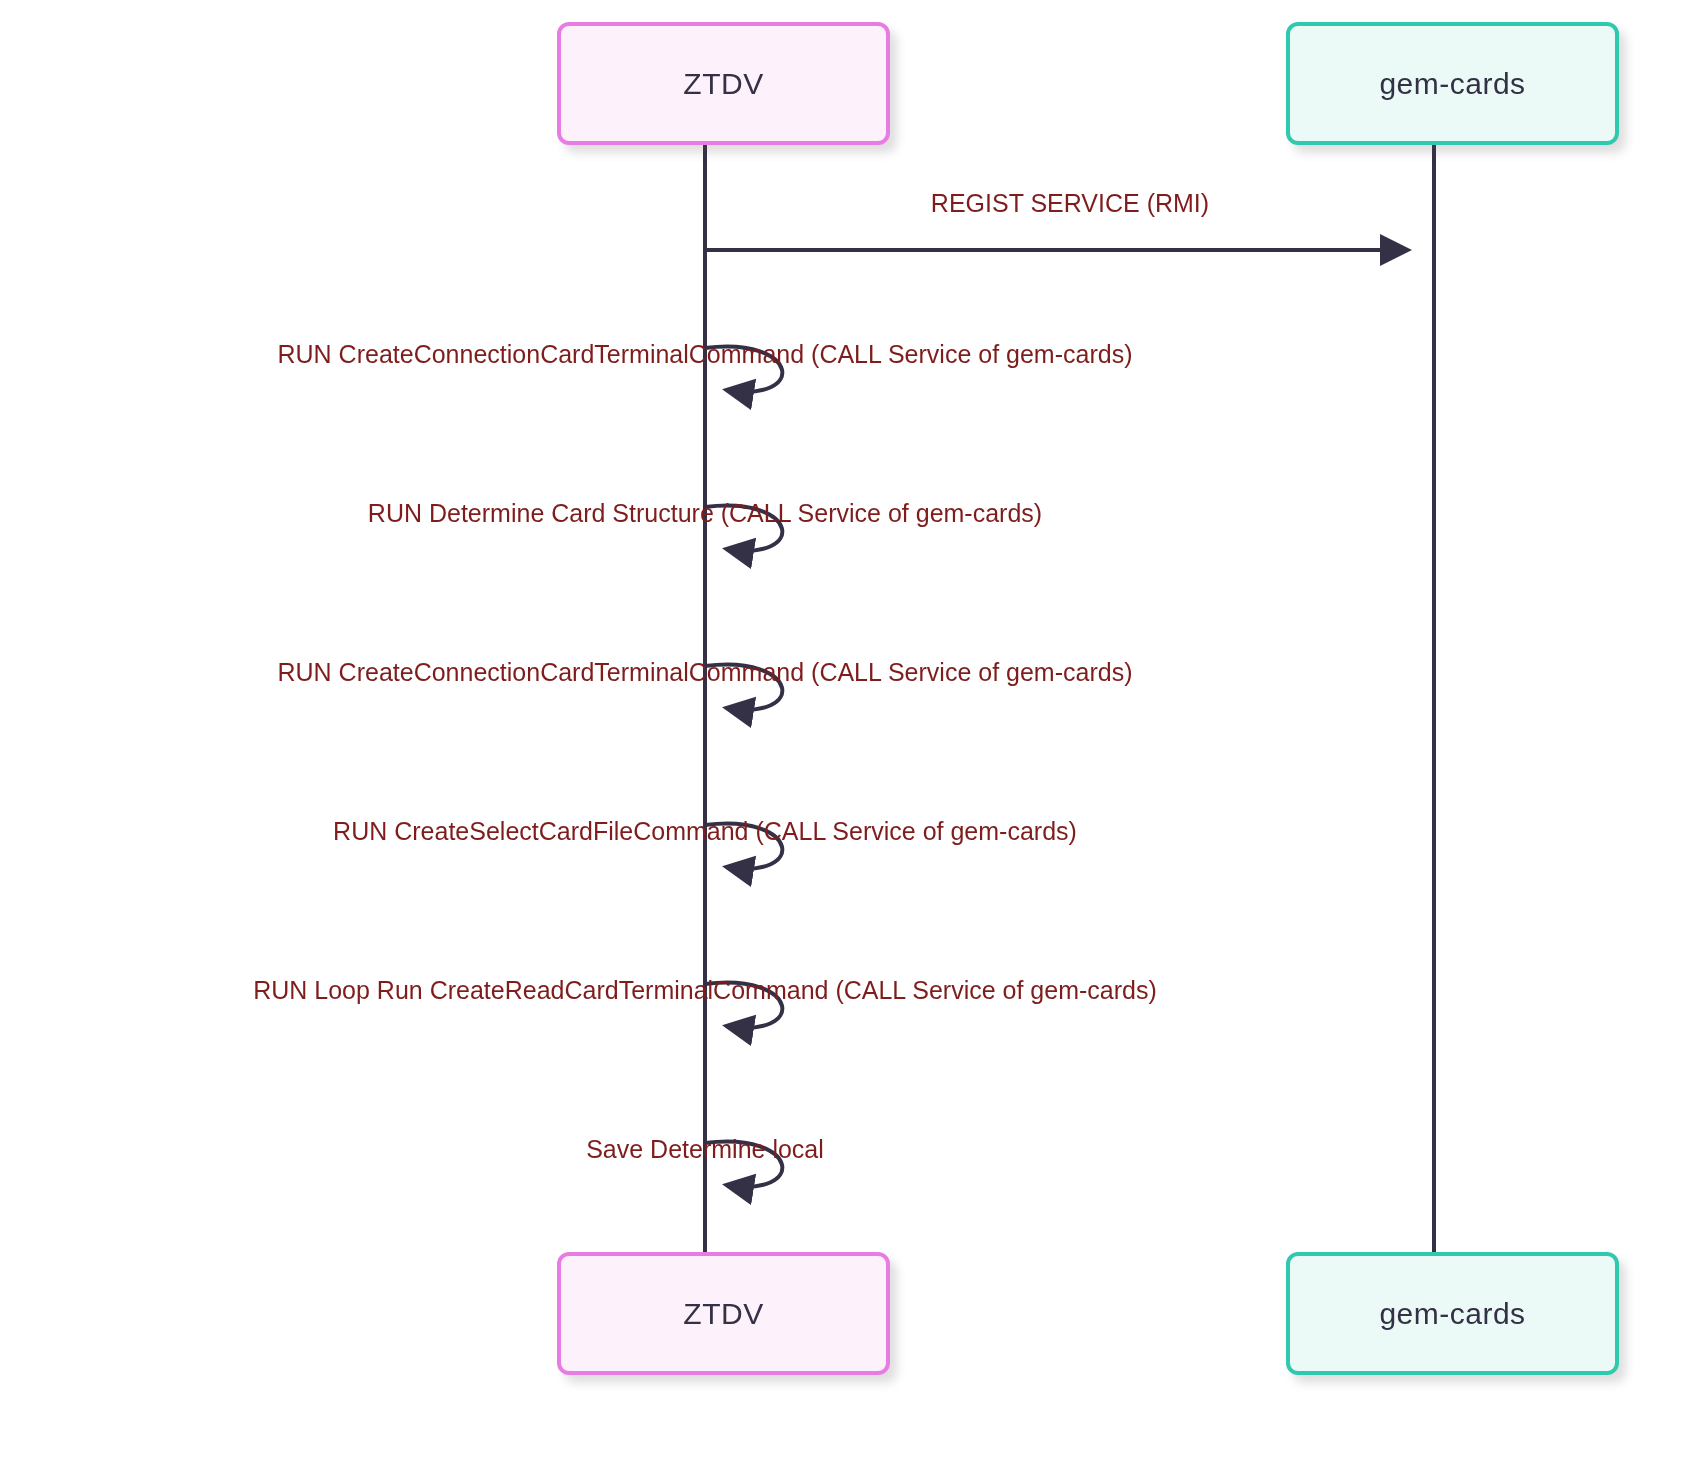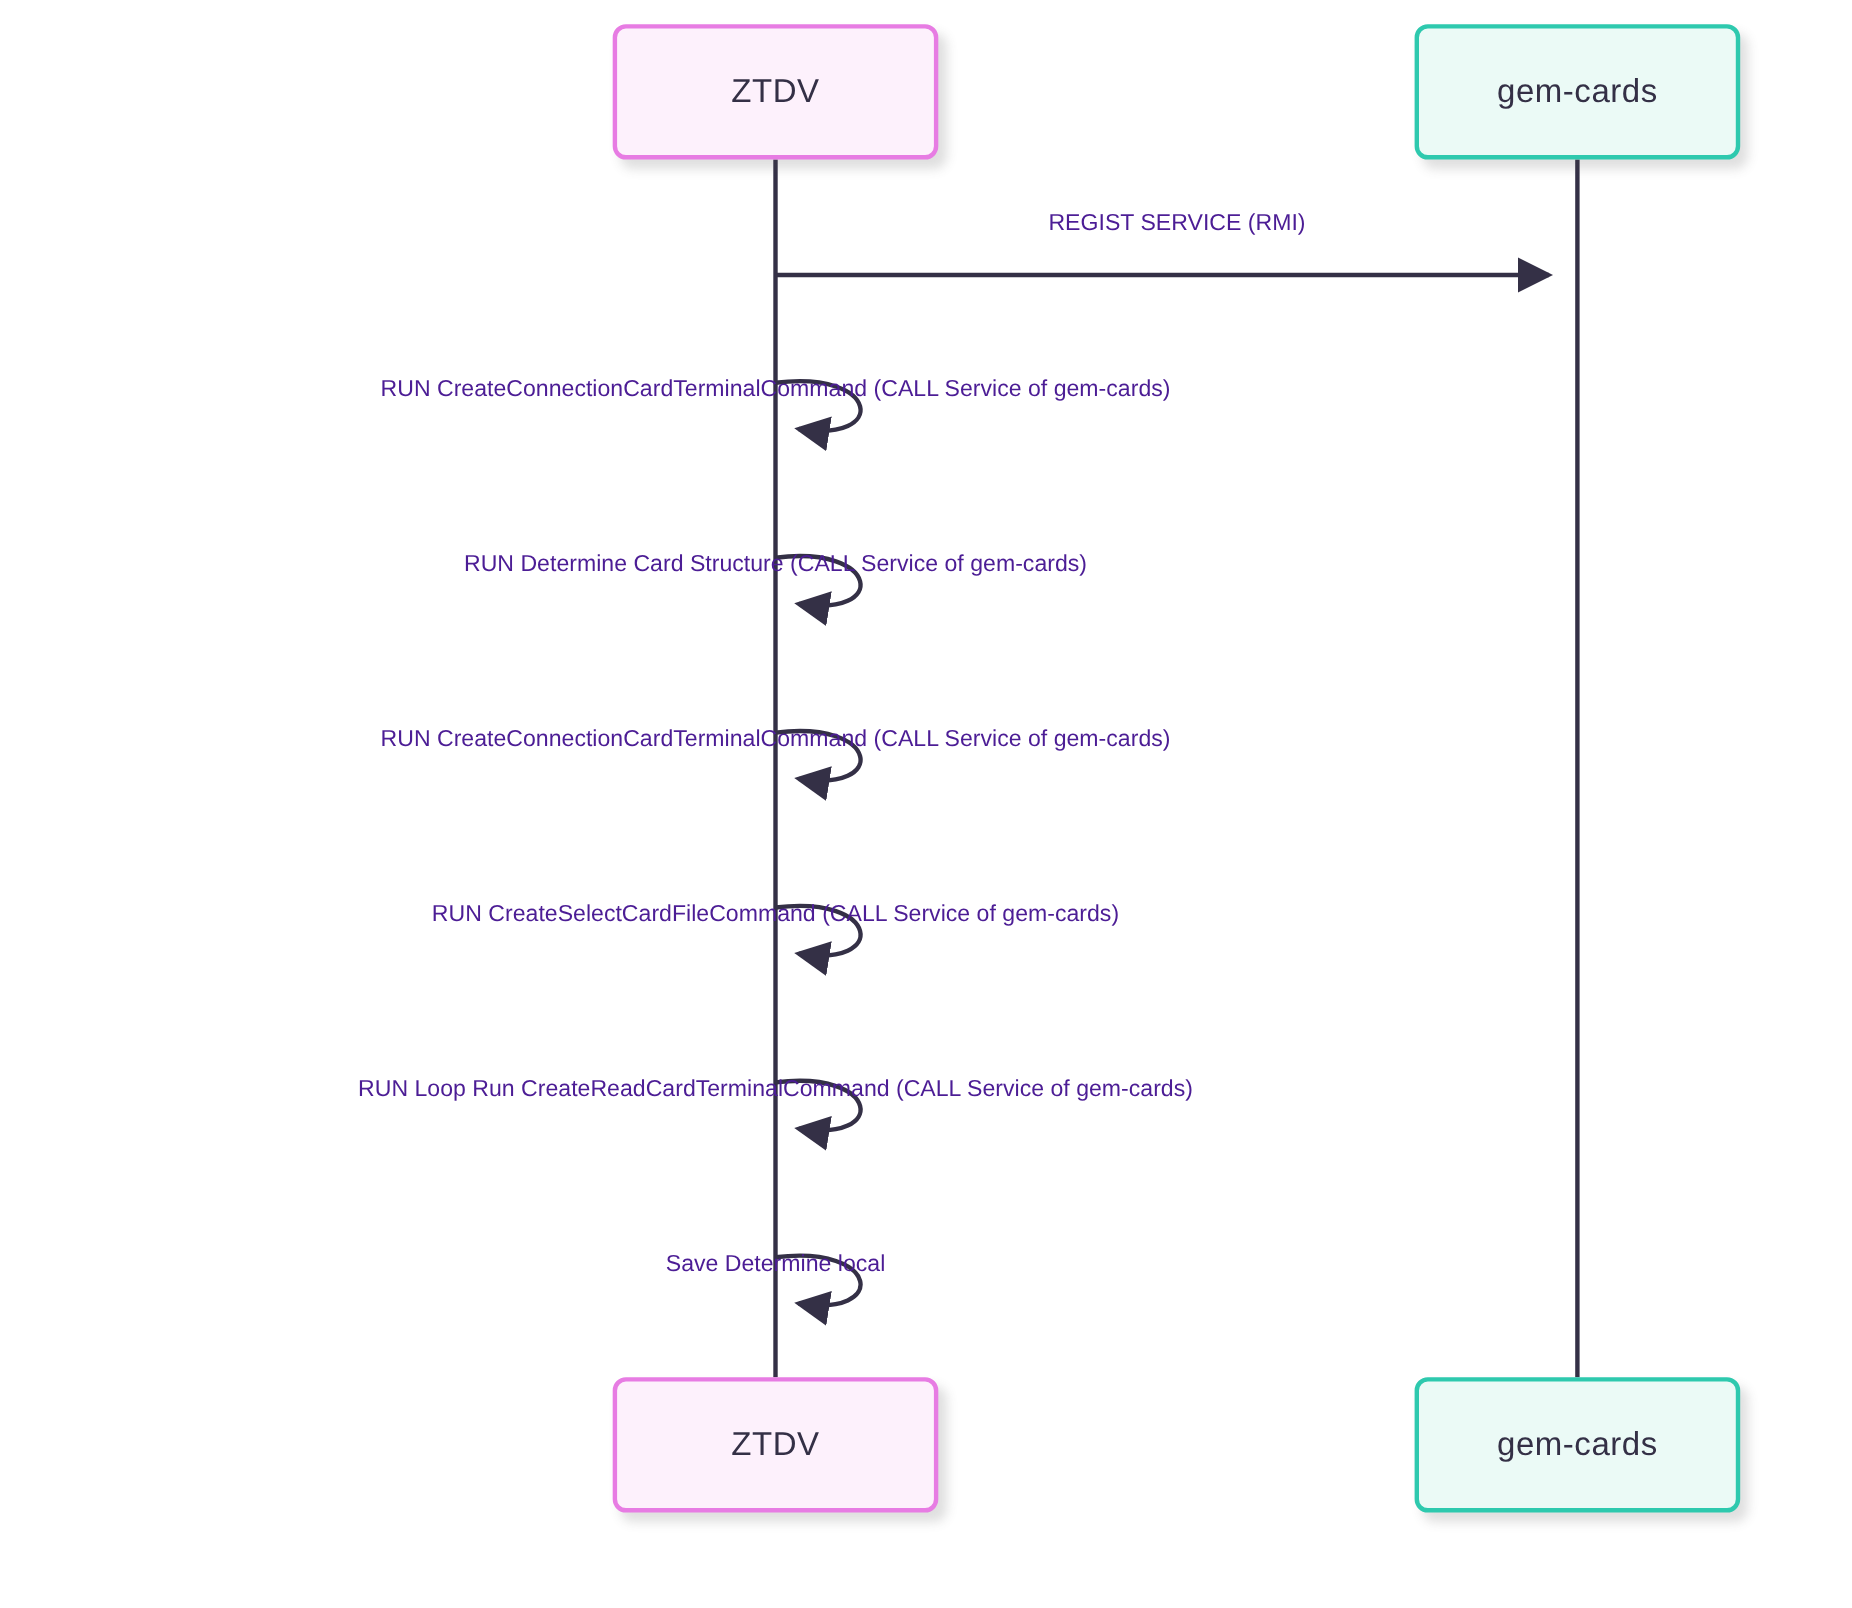--- a/index.html
+++ b/index.html
@@ -18,21 +18,21 @@
   }
   .lines-layer {
     position: absolute;
     left: 0;
     top: 0;
     width: 1684px;
     height: 1462px;
   }
   .actor-box {
     position: absolute;
-    width: 296px;
+    width: 333px;
     height: 123px;
     box-sizing: border-box;
     border-radius: 12px;
     border: 4px solid;
     display: flex;
     align-items: center;
     justify-content: center;
     font-size: 30px;
     letter-spacing: 0.5px;
     box-shadow: 7px 8px 10px rgba(80, 80, 80, 0.18);
@@ -42,22 +42,22 @@
     border-color: #e77ce3;
   }
   .actor-gem {
     background: #ebfaf6;
     border-color: #2ec9ae;
   }
   .msg {
     position: absolute;
     height: 42px;
     line-height: 42px;
-    font-size: 21px;
-    color: #4c1d95;
+    font-size: 25px;
+    color: #7f1d1d;
     white-space: nowrap;
   }
   .self-label {
     left: 0;
     width: 1410px;
     text-align: center;
     margin-top: 42px;
   }
   .arrow-label {
     left: 705px;

